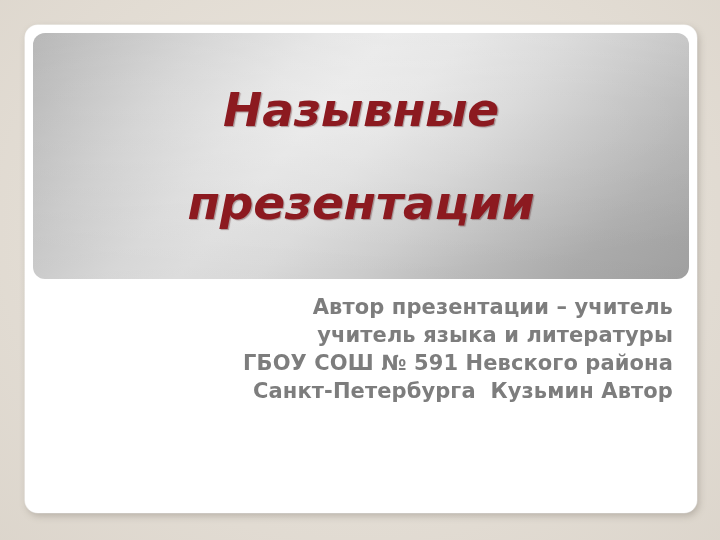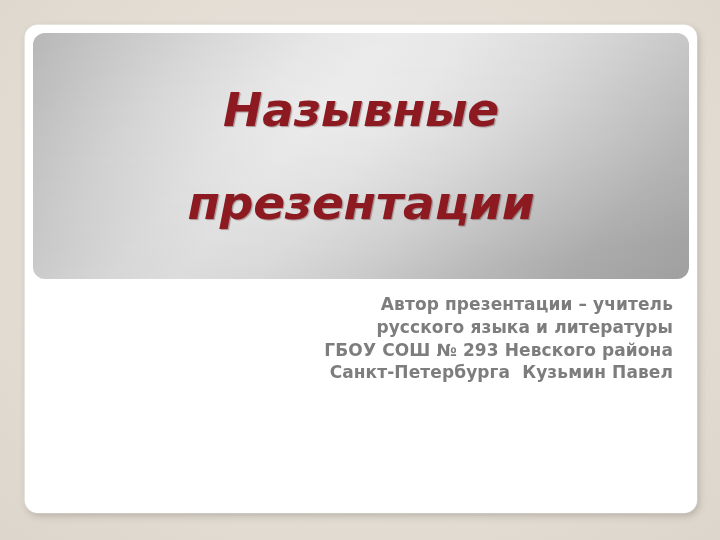--- a/index.html
+++ b/index.html
@@ -116,21 +116,21 @@
   .subtitle-block {
     position: absolute;
     left: 8px;
     top: 268px;
     width: 648px;
     text-align: right;
     padding-right: 8px;
     box-sizing: border-box;
   }
   .subtitle-line {
-    font-size: 17px;
+    font-size: 21px;
     line-height: 1.34;
     font-weight: 700;
     color: #7d7d7d;
     white-space: pre;
     letter-spacing: 0.1px;
   }
 </style>
 </head>
 <body>
 
@@ -140,19 +140,19 @@
 
     <div class="title-banner">
       <div class="title-block">
         <div class="title-line">Назывные</div>
         <div class="title-line">презентации</div>
       </div>
     </div>
 
     <div class="subtitle-block">
       <div class="subtitle-line">Автор презентации – учитель</div>
-      <div class="subtitle-line">русского языка и литературы</div>
-      <div class="subtitle-line">ГБОУ СОШ № 293 Невского района</div>
-      <div class="subtitle-line">Санкт-Петербурга  Кузьмин Павел</div>
+      <div class="subtitle-line">учитель языка и литературы</div>
+      <div class="subtitle-line">ГБОУ СОШ № 591 Невского района</div>
+      <div class="subtitle-line">Санкт-Петербурга  Кузьмин Автор</div>
     </div>
 
   </div>
 </div>
 
 </body></html>

